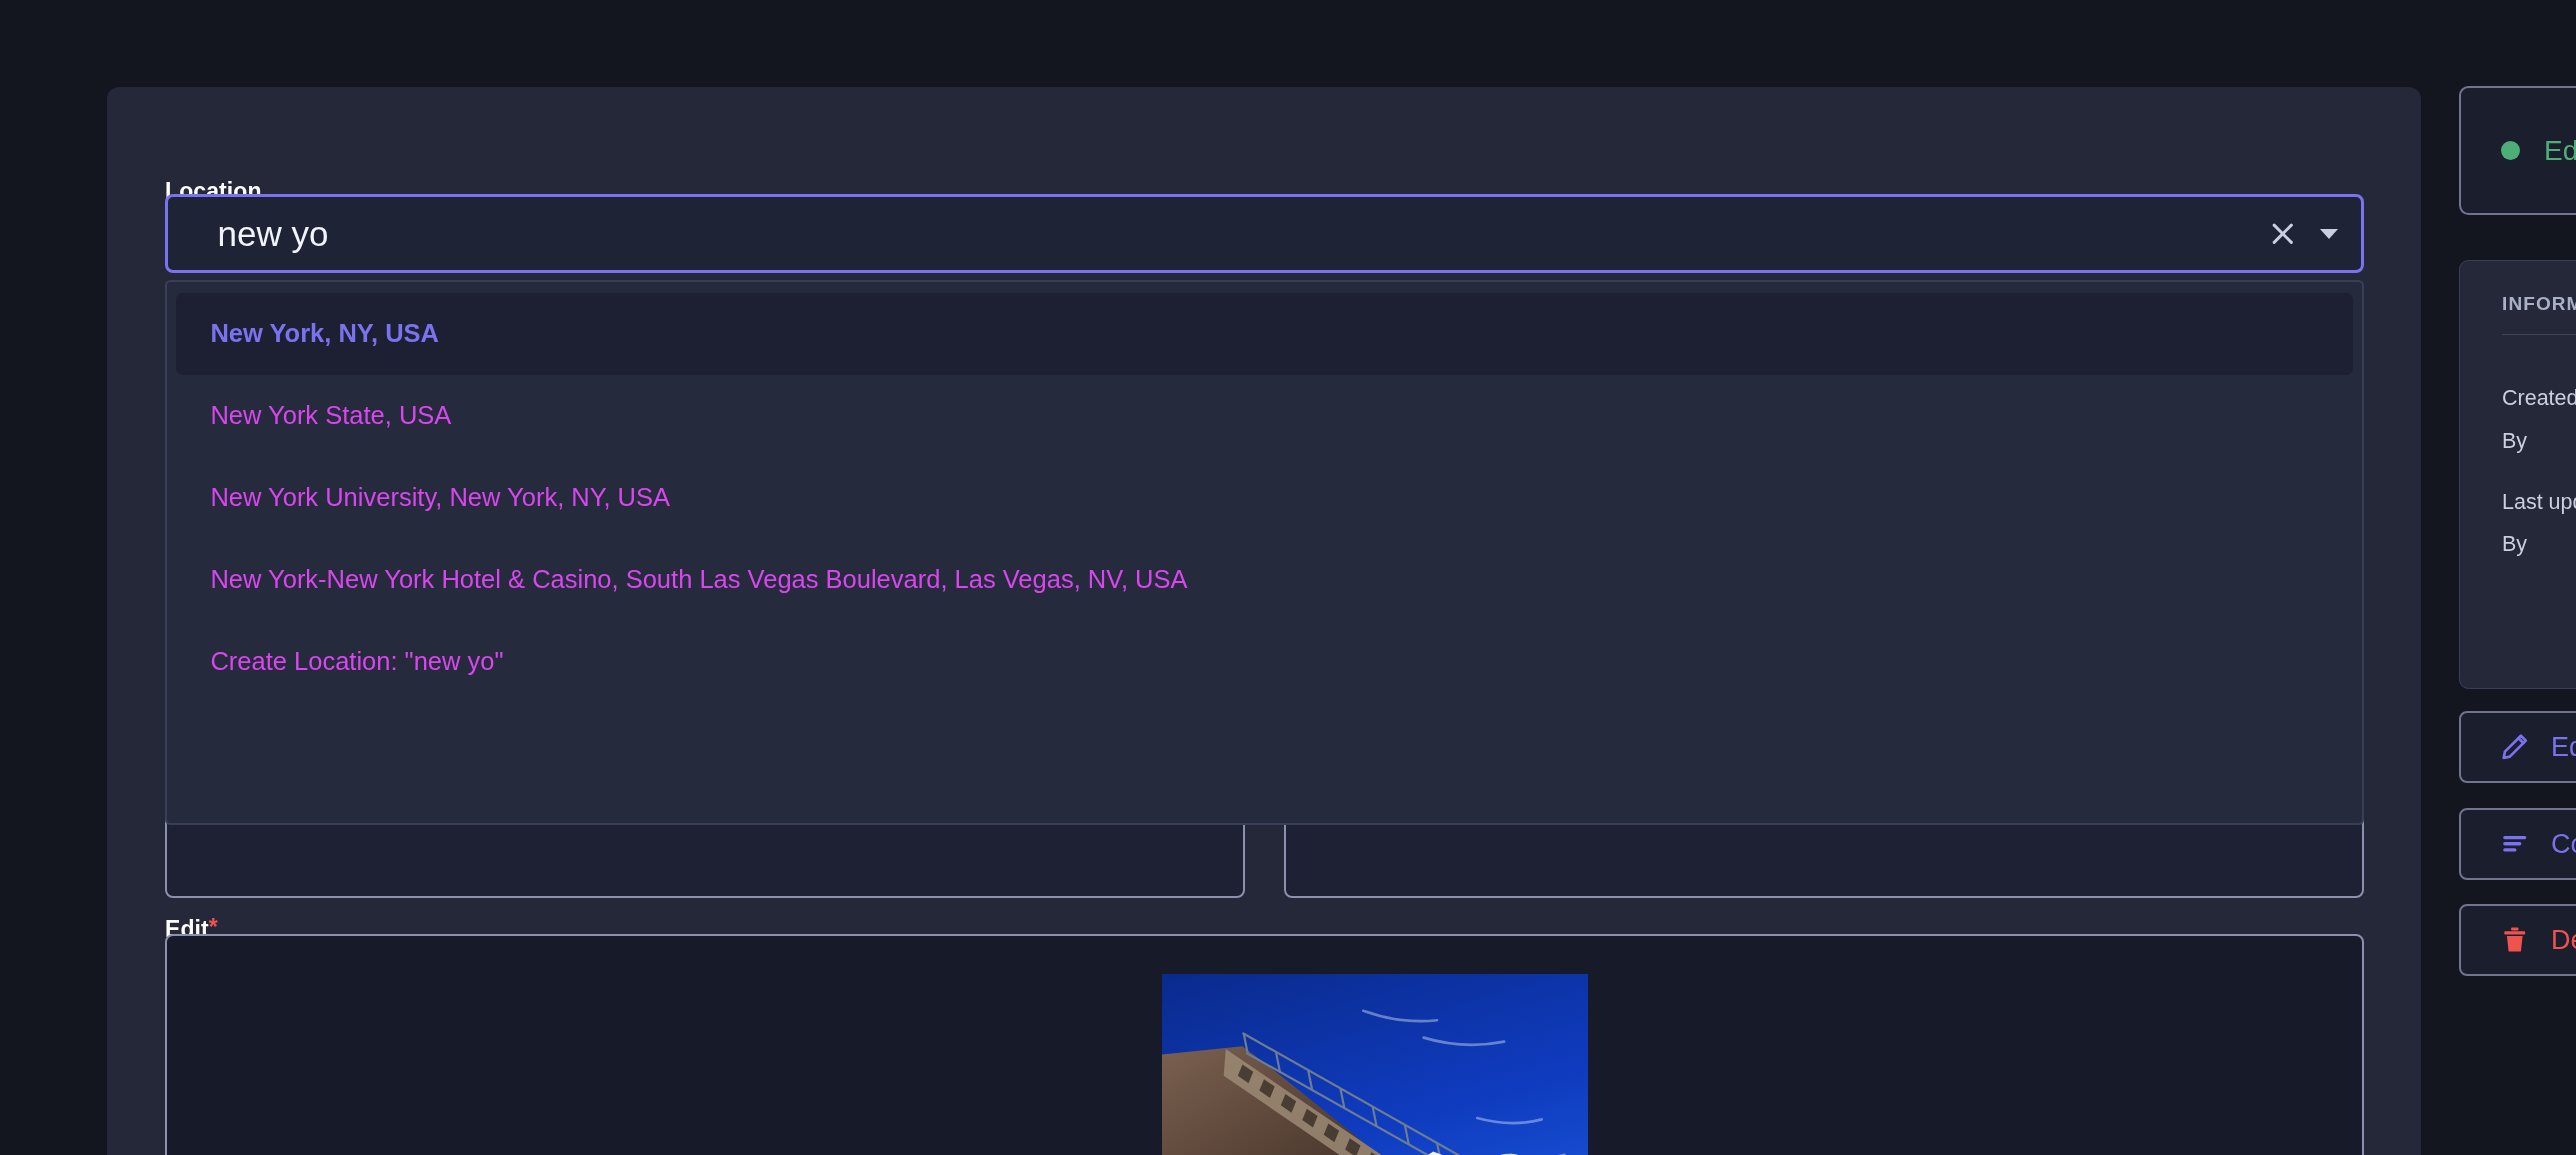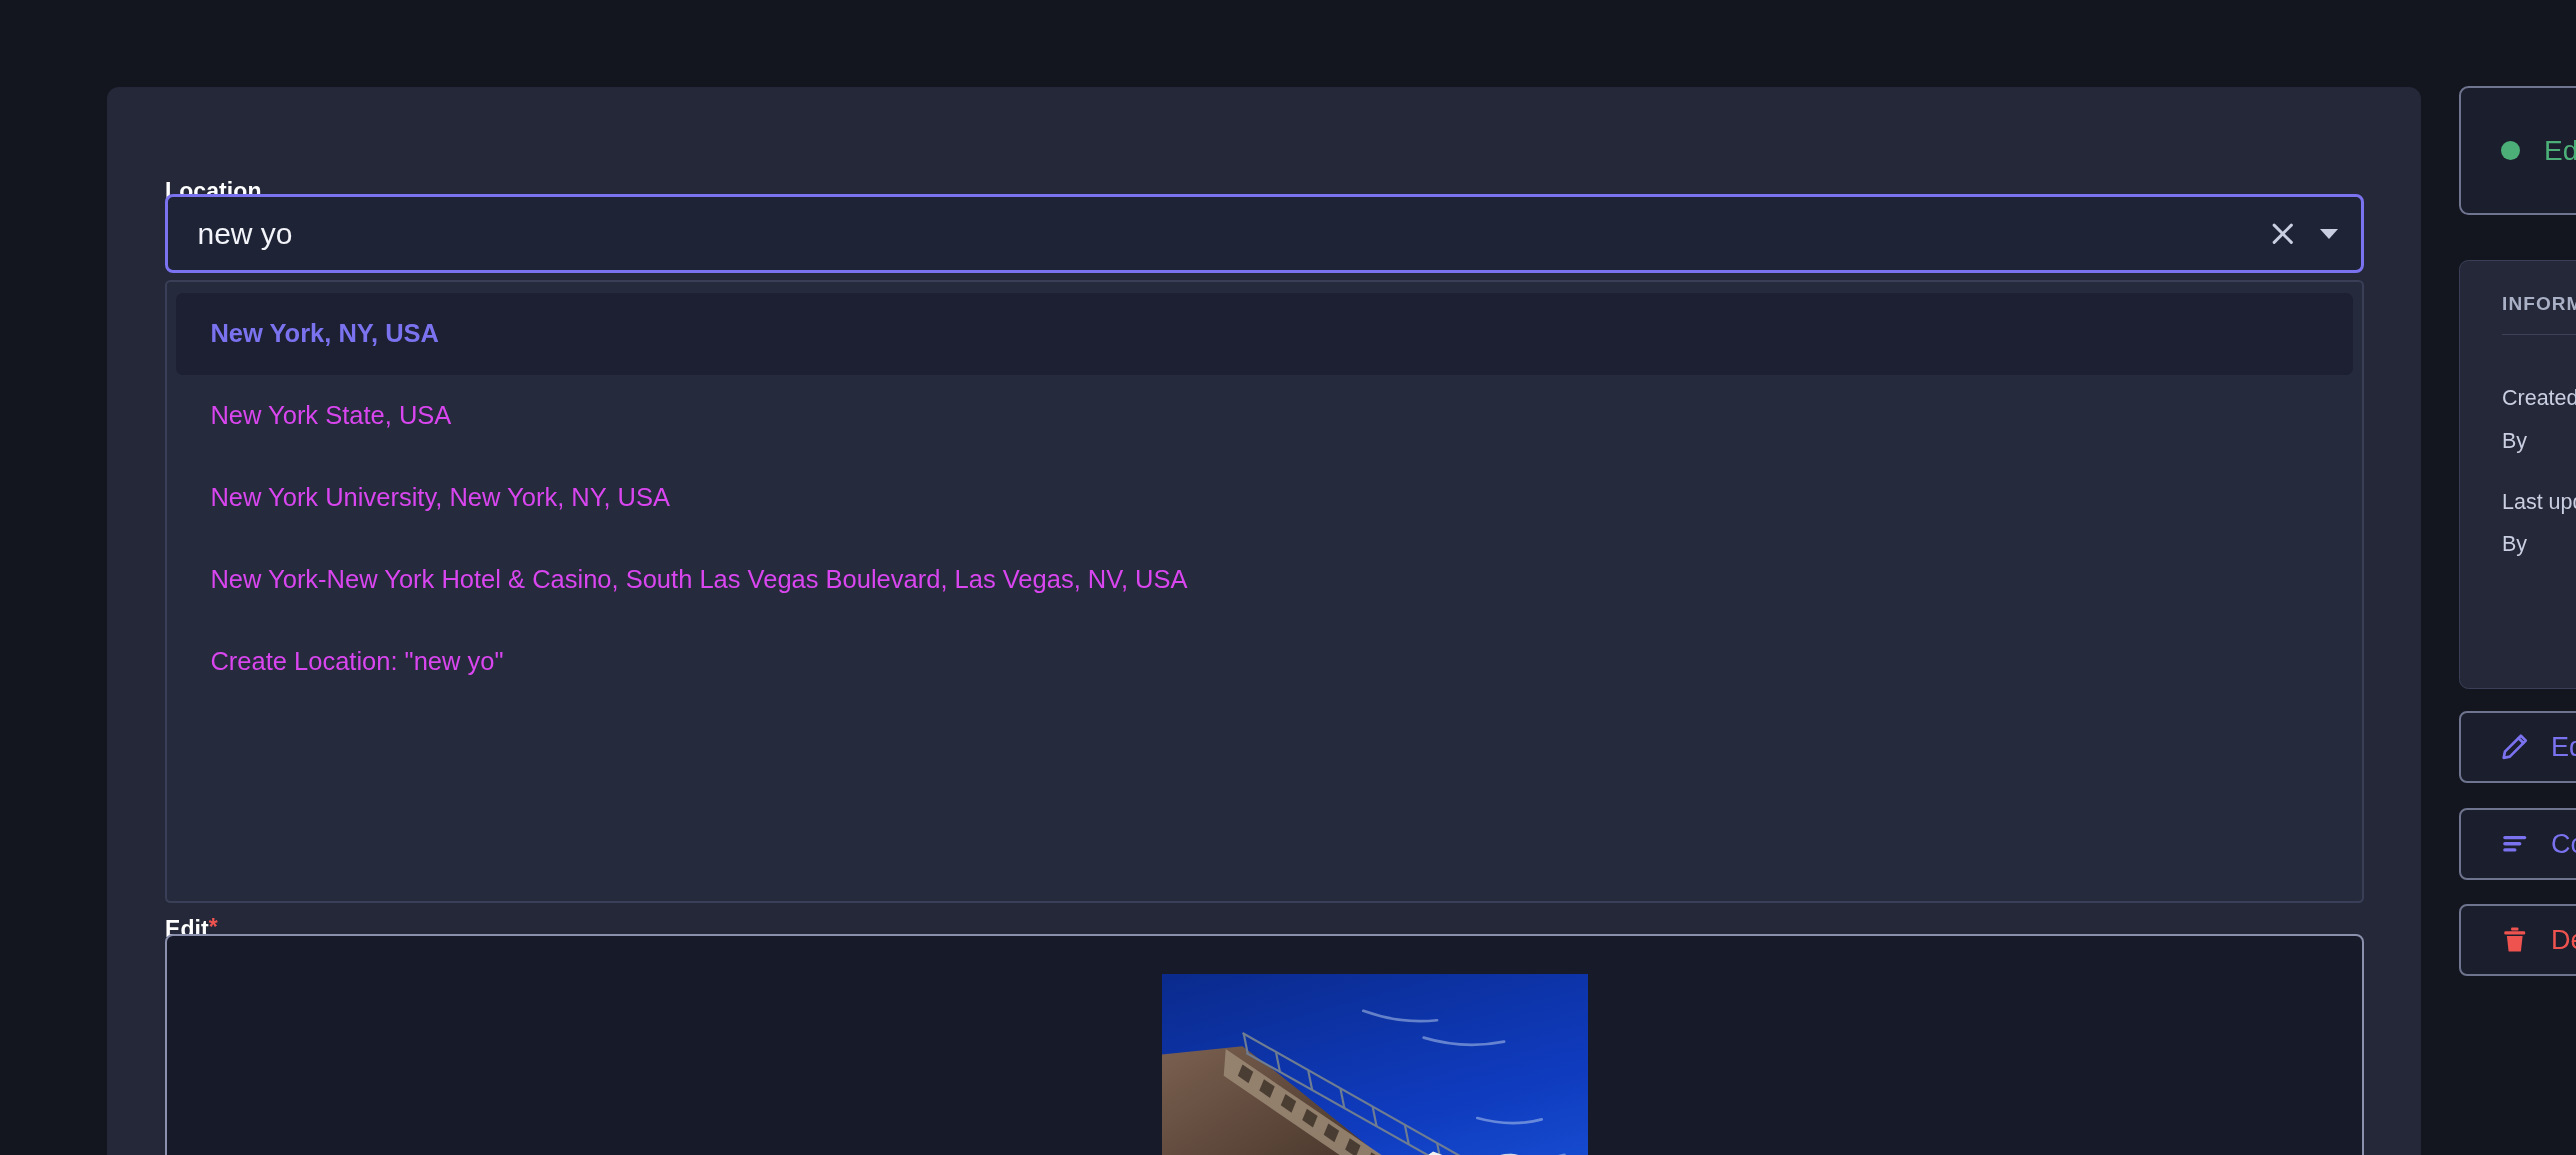--- a/index.html
+++ b/index.html
@@ -62,22 +62,23 @@
     border: 3.4px solid #7b72ef;
     border-radius: 8px;
     display: flex;
     align-items: center;
     padding: 0 17.4px 0 29.5px;
   }
 
   .combo-value {
     flex: 1;
     color: #f2f4fa;
-    font-size: 30px;
+    font-size: 35px;
     line-height: 1;
+    margin-left: 20px;
   }
 
   .clear-icon {
     width: 36px;
     height: 36px;
     display: flex;
     align-items: center;
     justify-content: center;
     cursor: pointer;
     margin-right: 13.4px;
@@ -105,21 +106,21 @@
   }
   #ghost-left  { left: 58px;   width: 1080px; }
   #ghost-right { left: 1177px; width: 1080px; }
 
   
   .dropdown {
     position: absolute;
     left: 58px;
     top: 193px;
     width: 2199px;
-    height: 623px;
+    height: 545px;
     background: #262a3d;
     border: 2px solid #3a3f57;
     border-radius: 5.4px;
     padding: 10.7px 9.4px;
     overflow: hidden;
     z-index: 30;
   }
 
   .dd-option {
     height: 82px;

